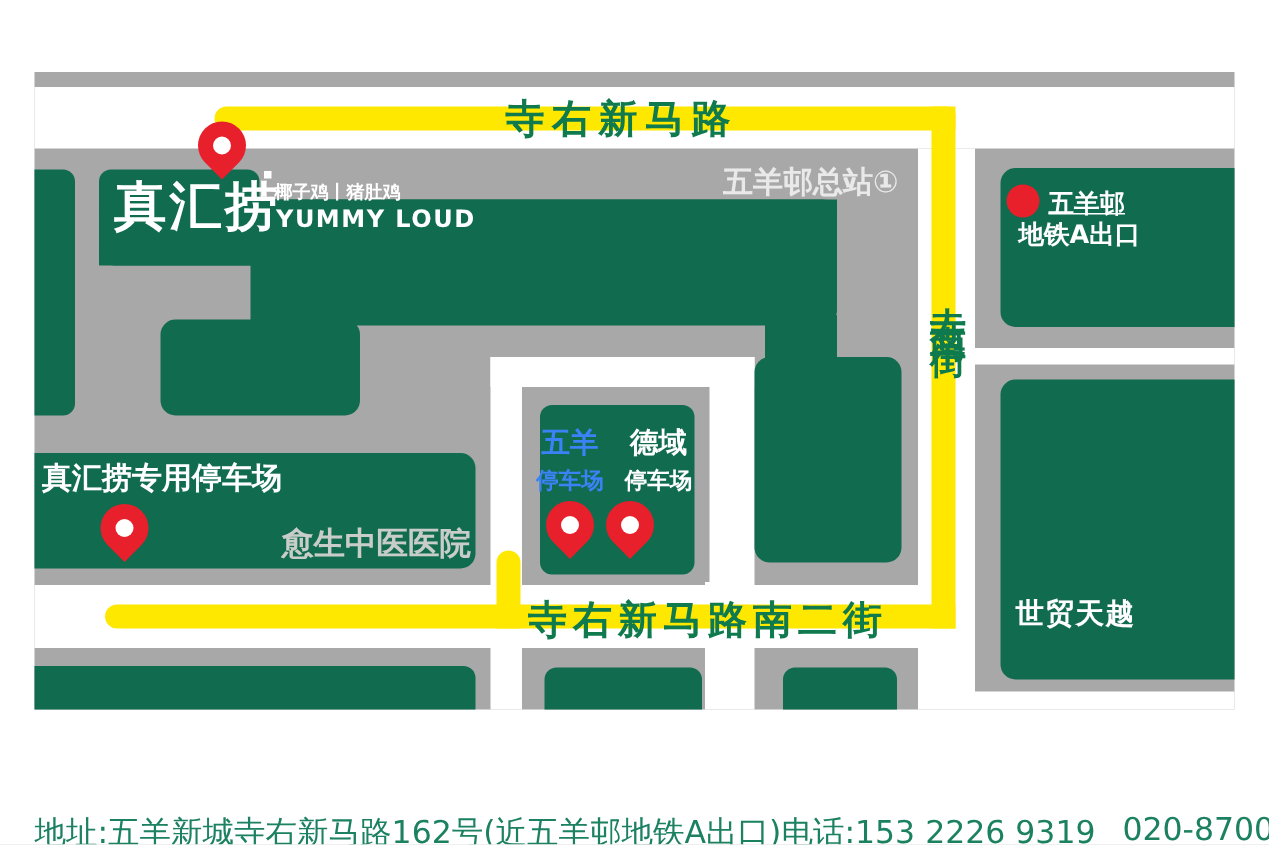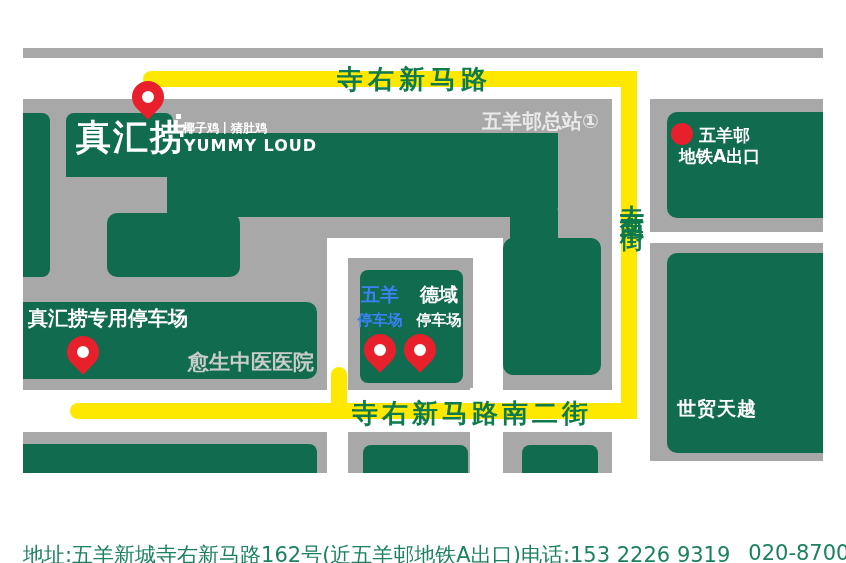--- a/index.html
+++ b/index.html
@@ -73,21 +73,21 @@
   <div class="abs roadlabel" style="left:352px;top:396px;font-size:26px;letter-spacing:4px;">寺右新马路南二街</div>
 
   <div class="abs wtext" style="left:76px;top:114px;font-size:35px;letter-spacing:2px;">真汇捞</div>
   <div class="abs white" style="left:176px;top:114px;width:5px;height:5px;"></div>
   <div class="abs wtext" style="left:183px;top:120px;font-size:12px;">椰子鸡丨猪肚鸡</div>
   <div class="abs wtext" style="left:184px;top:136px;font-size:16px;letter-spacing:1px;">YUMMY LOUD</div>
 
   <div class="abs" style="left:482px;top:108px;font-size:20px;font-weight:bold;color:var(--station-text);">五羊邨总站①</div>
 
   <div class="abs dot" style="left:671px;top:123px;"></div>
-  <div class="abs wtext" style="left:699px;top:124px;font-size:17px;">五羊邨</div>
+  <div class="abs wtext" style="left:699px;top:124px;font-size:17px;text-decoration:underline;">五羊邨</div>
   <div class="abs wtext" style="left:679px;top:145px;font-size:17px;">地铁A出口</div>
 
   <div class="abs wtext" style="left:28px;top:305px;font-size:20px;">真汇捞专用停车场</div>
   <div class="abs" style="left:188px;top:348px;font-size:21px;font-weight:bold;color:var(--muted-text);">愈生中医医院</div>
 
   <div class="abs" style="left:353px;top:282px;width:54px;text-align:center;color:#3b82f6;font-weight:bold;">
     <div style="font-size:19px;">五羊</div>
     <div style="font-size:15px;margin-top:3px;">停车场</div>
   </div>
   <div class="abs" style="left:411px;top:282px;width:56px;text-align:center;color:#fff;font-weight:bold;">

